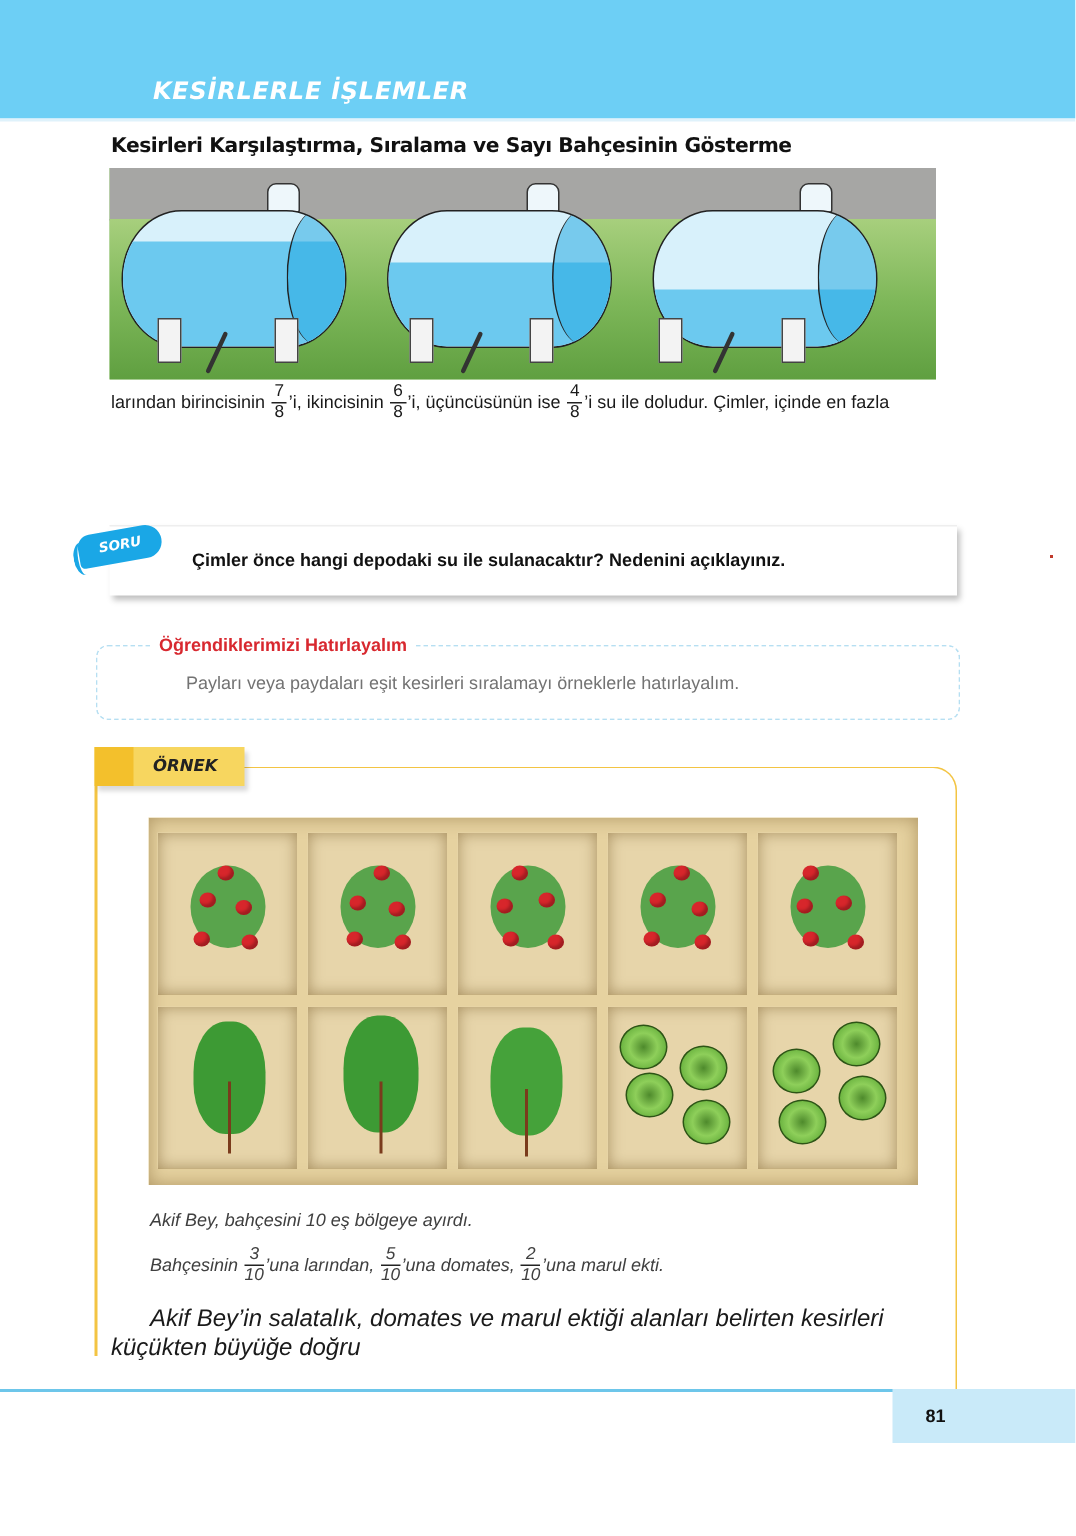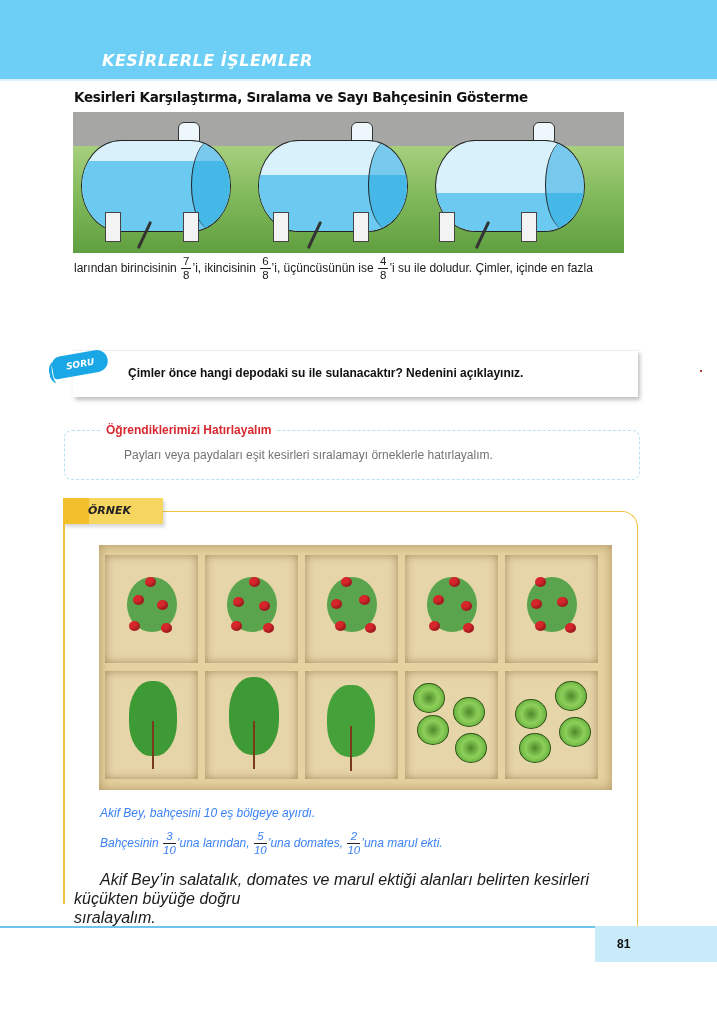--- a/index.html
+++ b/index.html
@@ -46,33 +46,33 @@
   .recall-title { position:absolute; left:100px; top:423px; background:#fff; padding:0 6px; color:#d8282f; font-size:12px; font-weight:bold; }
   .recall-text { position:absolute; left:100px; top:448px; font-size:12px; color:#737373;margin-left:24px; }
 
   
   .ornek-frame { position:absolute; left:63px; top:511px; width:574px; height:420px; border-top:1.5px solid #f3c443;
          border-right:1.5px solid #f3c443; border-radius:0 16px 0 0; }
   .ornek-left { position:absolute; left:63px; top:524px; width:1.5px; height:380px; background:#f3c443; }
   .ornek-tab { position:absolute; left:63px; top:498px; width:100px; height:26px; background:#f7d65f;
          box-shadow:2px 3px 3px rgba(0,0,0,0.15); }
   .ornek-tab::before { content:""; position:absolute; left:0; top:0; width:26px; height:26px; background:#f3c02c; }
-  .ornek-label { position:absolute; left:88px; top:504px; font-family:"DejaVu Sans", sans-serif; font-weight:bold; font-style:italic;
+  .ornek-label { position:absolute; left:102px; top:504px; font-family:"DejaVu Sans", sans-serif; font-weight:bold; font-style:italic;
          font-size:11px; color:#222; }
 
   .garden { position:absolute; left:99px; top:545px; width:513px; height:245px; background:#e6d2a0;
          box-shadow: inset 0 0 12px rgba(120,90,40,0.5); }
   .plot { position:absolute; width:93px; height:108px; background:#e7d5aa; box-shadow: inset 0 0 10px rgba(110,80,30,0.55); }
   .tomato { position:absolute; width:11px; height:10px; border-radius:50%; background:#d7262b; box-shadow: inset -2px -2px 2px rgba(0,0,0,0.25); }
   .leafball { position:absolute; border-radius:50%; background:#3f9b3c; }
   .stem { position:absolute; width:2px; background:#7a3b1c; }
   .lettuce { position:absolute; width:30px; height:28px; border-radius:50%; background:radial-gradient(circle,#4e8a2c 0%,#8ecf5a 45%,#6bb340 75%,#3f7a22 100%);
          border:1px solid #2d5416; }
 
-  .ex-para { position:absolute; left:100px; font-style:italic; font-size:12px; color:#3b82f6; }
+  .ex-para { position:absolute; left:100px; font-style:italic; font-size:12px; color:#404040; }
   .ex-para2 { position:absolute; left:74px; width:560px; font-style:italic; font-size:16px; line-height:19px; color:#1a1a1a; }
 
   .footer-line { position:absolute; left:0; top:926px; width:596px; height:1.5px; background:#6dc6ea; }
   .page-box { position:absolute; left:595px; top:926px; width:122px; height:36px; background:#c9eaf9; }
   .page-num { position:absolute; left:22px; top:11px; font-weight:bold; font-size:12px; color:#111; }
 </style>
 </head>
 <body>
 
 <div class="header-band"></div>
@@ -206,19 +206,18 @@
 
 <div class="ex-para" style="top:806px;">Akif Bey, bahçesini 10 eş bölgeye ayırdı.</div>
 <div class="ex-para" style="top:830px;line-height:26px;">
   <span>Bahçesinin</span>
   <span class="frac"><span class="num">3</span><span class="den">10</span></span><span>’una larından,</span>
   <span class="frac"><span class="num">5</span><span class="den">10</span></span><span>’una domates,</span>
   <span class="frac"><span class="num">2</span><span class="den">10</span></span><span>’una marul ekti.</span>
 </div>
 <div class="ex-para2" style="top:870px;">
   <div style="text-indent:26px;">Akif Bey’in salatalık, domates ve marul ektiği alanları belirten kesirleri küçükten büyüğe doğru</div>
-  <div>sıralayalım.</div>
 </div>
 
 <div class="footer-line"></div>
 <div class="page-box">
   <div class="page-num">81</div>
 </div>
 
 </body></html>

